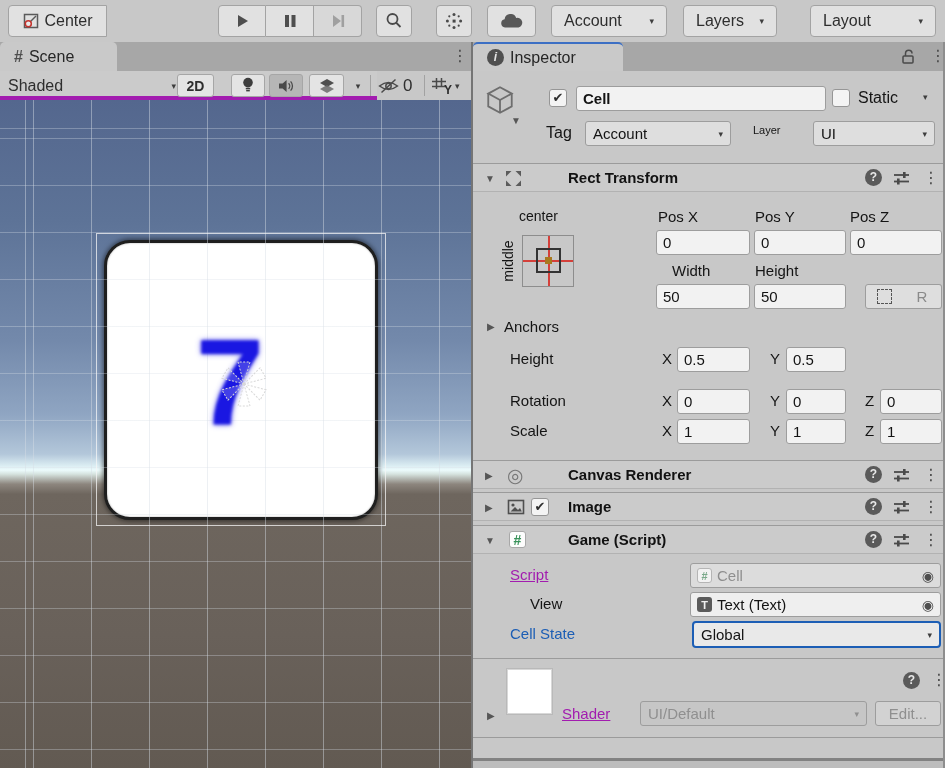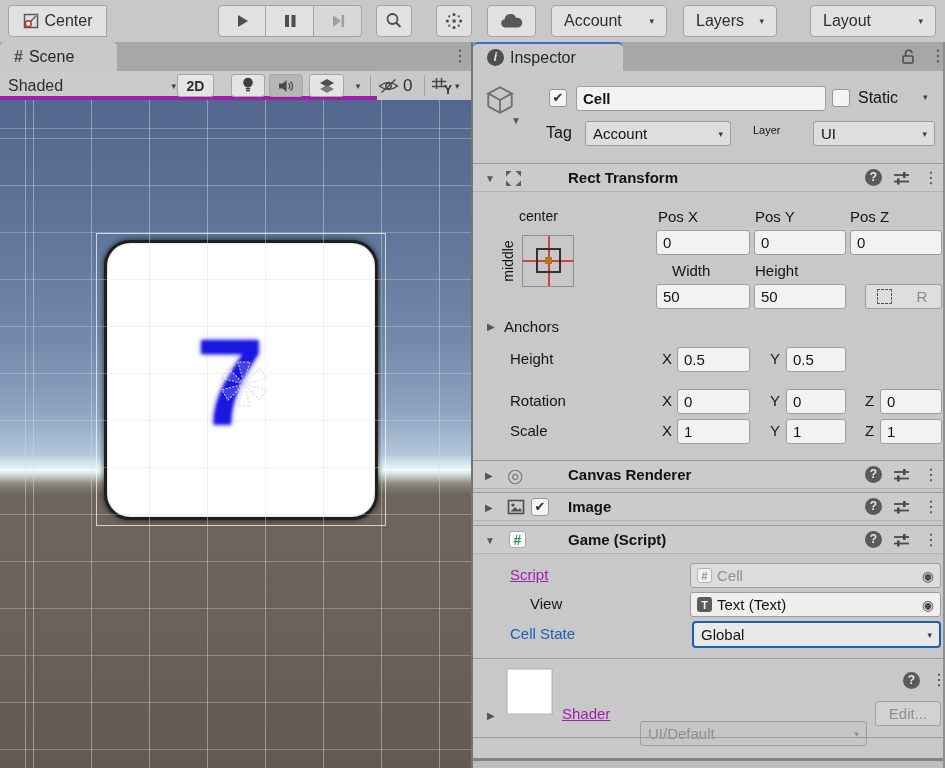--- a/index.html
+++ b/index.html
@@ -407,21 +407,21 @@
       <span>Global</span>
       <span class="ddarrow">▾</span>
     </div>
 
     <div class="abs" style="left:0;top:587px;width:472px;height:1px;background:#9b9b9b;"></div>
     <div class="abs" style="left:33px;top:597px;width:47px;height:47px;background:#fff;border:1px solid #b9b9b9;box-sizing:border-box;box-shadow:0 0 0 1px #d8d8d8 inset;"></div>
     <span class="help" style="left:430px;top:601px;">?</span>
     <span class="kebab abs" style="left:458px;top:601px;">⋮</span>
     <span class="fold abs" style="left:14px;top:639px;">▶</span>
     <span class="lbl glbl" style="left:89px;top:634px;">Shader</span>
-    <div class="ddf" style="left:167px;top:650px;width:227px;background:#c6c6c6;color:#8f8f8f;">
+    <div class="ddf" style="left:167px;top:630px;width:227px;background:#c6c6c6;color:#8f8f8f;">
       <span>UI/Default</span>
       <span class="ddarrow" style="color:#8f8f8f;">▾</span>
     </div>
     <div class="ddf" style="left:402px;top:630px;width:66px;justify-content:center;background:#d2d2d2;color:#8f8f8f;">Edit...</div>
 
     <div class="abs" style="left:0;top:666px;width:472px;height:1px;background:#9b9b9b;"></div>
     <div class="abs" style="left:0;top:687px;width:472px;height:3px;background:#828282;"></div>
     <div class="abs" style="left:0;top:690px;width:472px;height:7px;background:#bdbdbd;"></div>
   </div>
 

